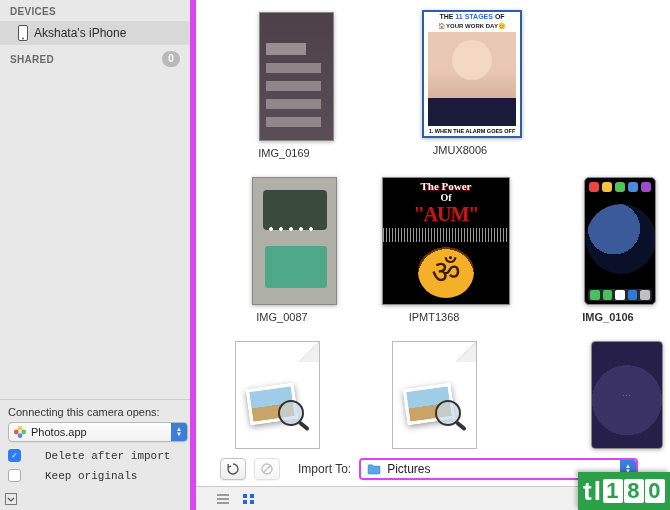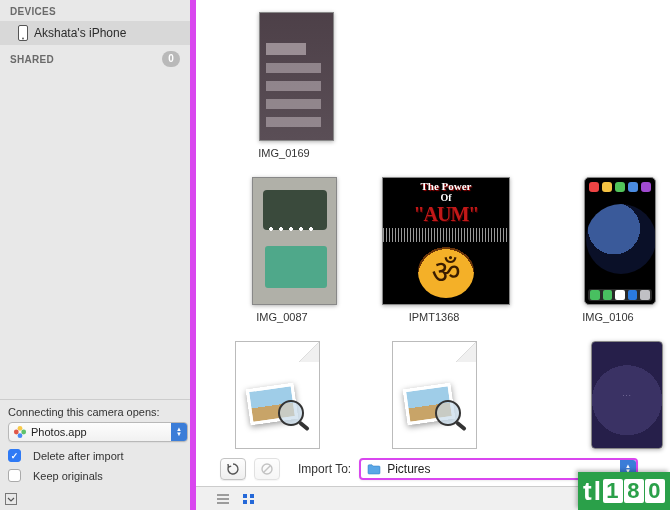--- a/index.html
+++ b/index.html
@@ -61,21 +61,21 @@
     }
     .popup .app-icon { width:14px; height:14px; margin-right:4px; display:flex; align-items:center; justify-content:center; }
     .popup-text { font-size:11px; color:#222; flex:1; }
     .popup-arrows {
       width:16px; height:100%;
       background:#3b7dd8;
       border-top-right-radius:3px; border-bottom-right-radius:3px;
       display:flex; flex-direction:column; align-items:center; justify-content:center;
     }
     .popup-arrows span { color:#fff; font-size:6px; line-height:5px; }
-    .checkbox-row { display:flex; align-items:center; gap:12px; margin-top:7px; }
+    .checkbox-row { display:flex; align-items:center; gap:24px; margin-top:7px;font-family:Liberation Mono, monospace; }
     .chk {
       width:13px; height:13px; border:1px solid #aaa; border-radius:3px;
       background:#fff; display:flex; align-items:center; justify-content:center;
     }
     .chk.checked { background:#2f7af5; border-color:#2f7af5; }
     .chk.checked::after { content:"✓"; color:#fff; font-size:9px; font-weight:700; }
     .chk-label { font-size:11px; color:#333; }
     .disclosure-corner {
       position:absolute; left:4px; bottom:4px; width:14px; height:14px;
       display:flex; align-items:center; justify-content:center;
@@ -246,40 +246,49 @@
 </div>
 
 <div class="main">
   <div class="grid">
 
     <div class="row">
       <div class="cell" style="margin-left:8px; margin-top:2px;">
         <div class="thumb t1"></div>
         <div class="thumb-label">IMG_0169</div>
       </div>
+      <div class="cell" style="margin-left:-4px;">
+        <div class="thumb t3">
+          <div class="hdr"><span>THE </span><span class="n">11 STAGES</span><span> OF</span></div>
+          <div class="sub">🏠YOUR WORK DAY😊</div>
+          <div class="baby"></div>
+          <div class="ftr">1. WHEN THE ALARM GOES OFF</div>
+        </div>
+        <div class="thumb-label">JMUX8006</div>
+      </div>
     </div>
 
     <div class="row2">
       <div class="cell" style="margin-left:6px;">
         <div class="thumb t4">
             <div class="bead"></div>
           </div>
         <div class="thumb-label">IMG_0087</div>
       </div>
       <div class="cell" style="margin-left:-20px;">
         <div class="thumb t5">
           <div class="title">The Power</div>
           <div class="of">Of</div>
           <div class="aum">"AUM"</div>
           <div class="sparkle"></div>
           <div class="om"></div>
         </div>
         <div class="thumb-label">IPMT1368</div>
       </div>
-      <div class="cell" style="margin-left:2px;">
+      <div class="cell" style="margin-left:2px;font-weight:bold;">
         <div class="thumb t6">
           <div class="apps">
               <span style="background:#e44"></span>
               <span style="background:#f4c242"></span>
               <span style="background:#52c45a"></span>
               <span style="background:#4a8be0"></span>
               <span style="background:#a04ad0"></span>
             </div>
           <div class="earth"></div>
           <div class="dock">

